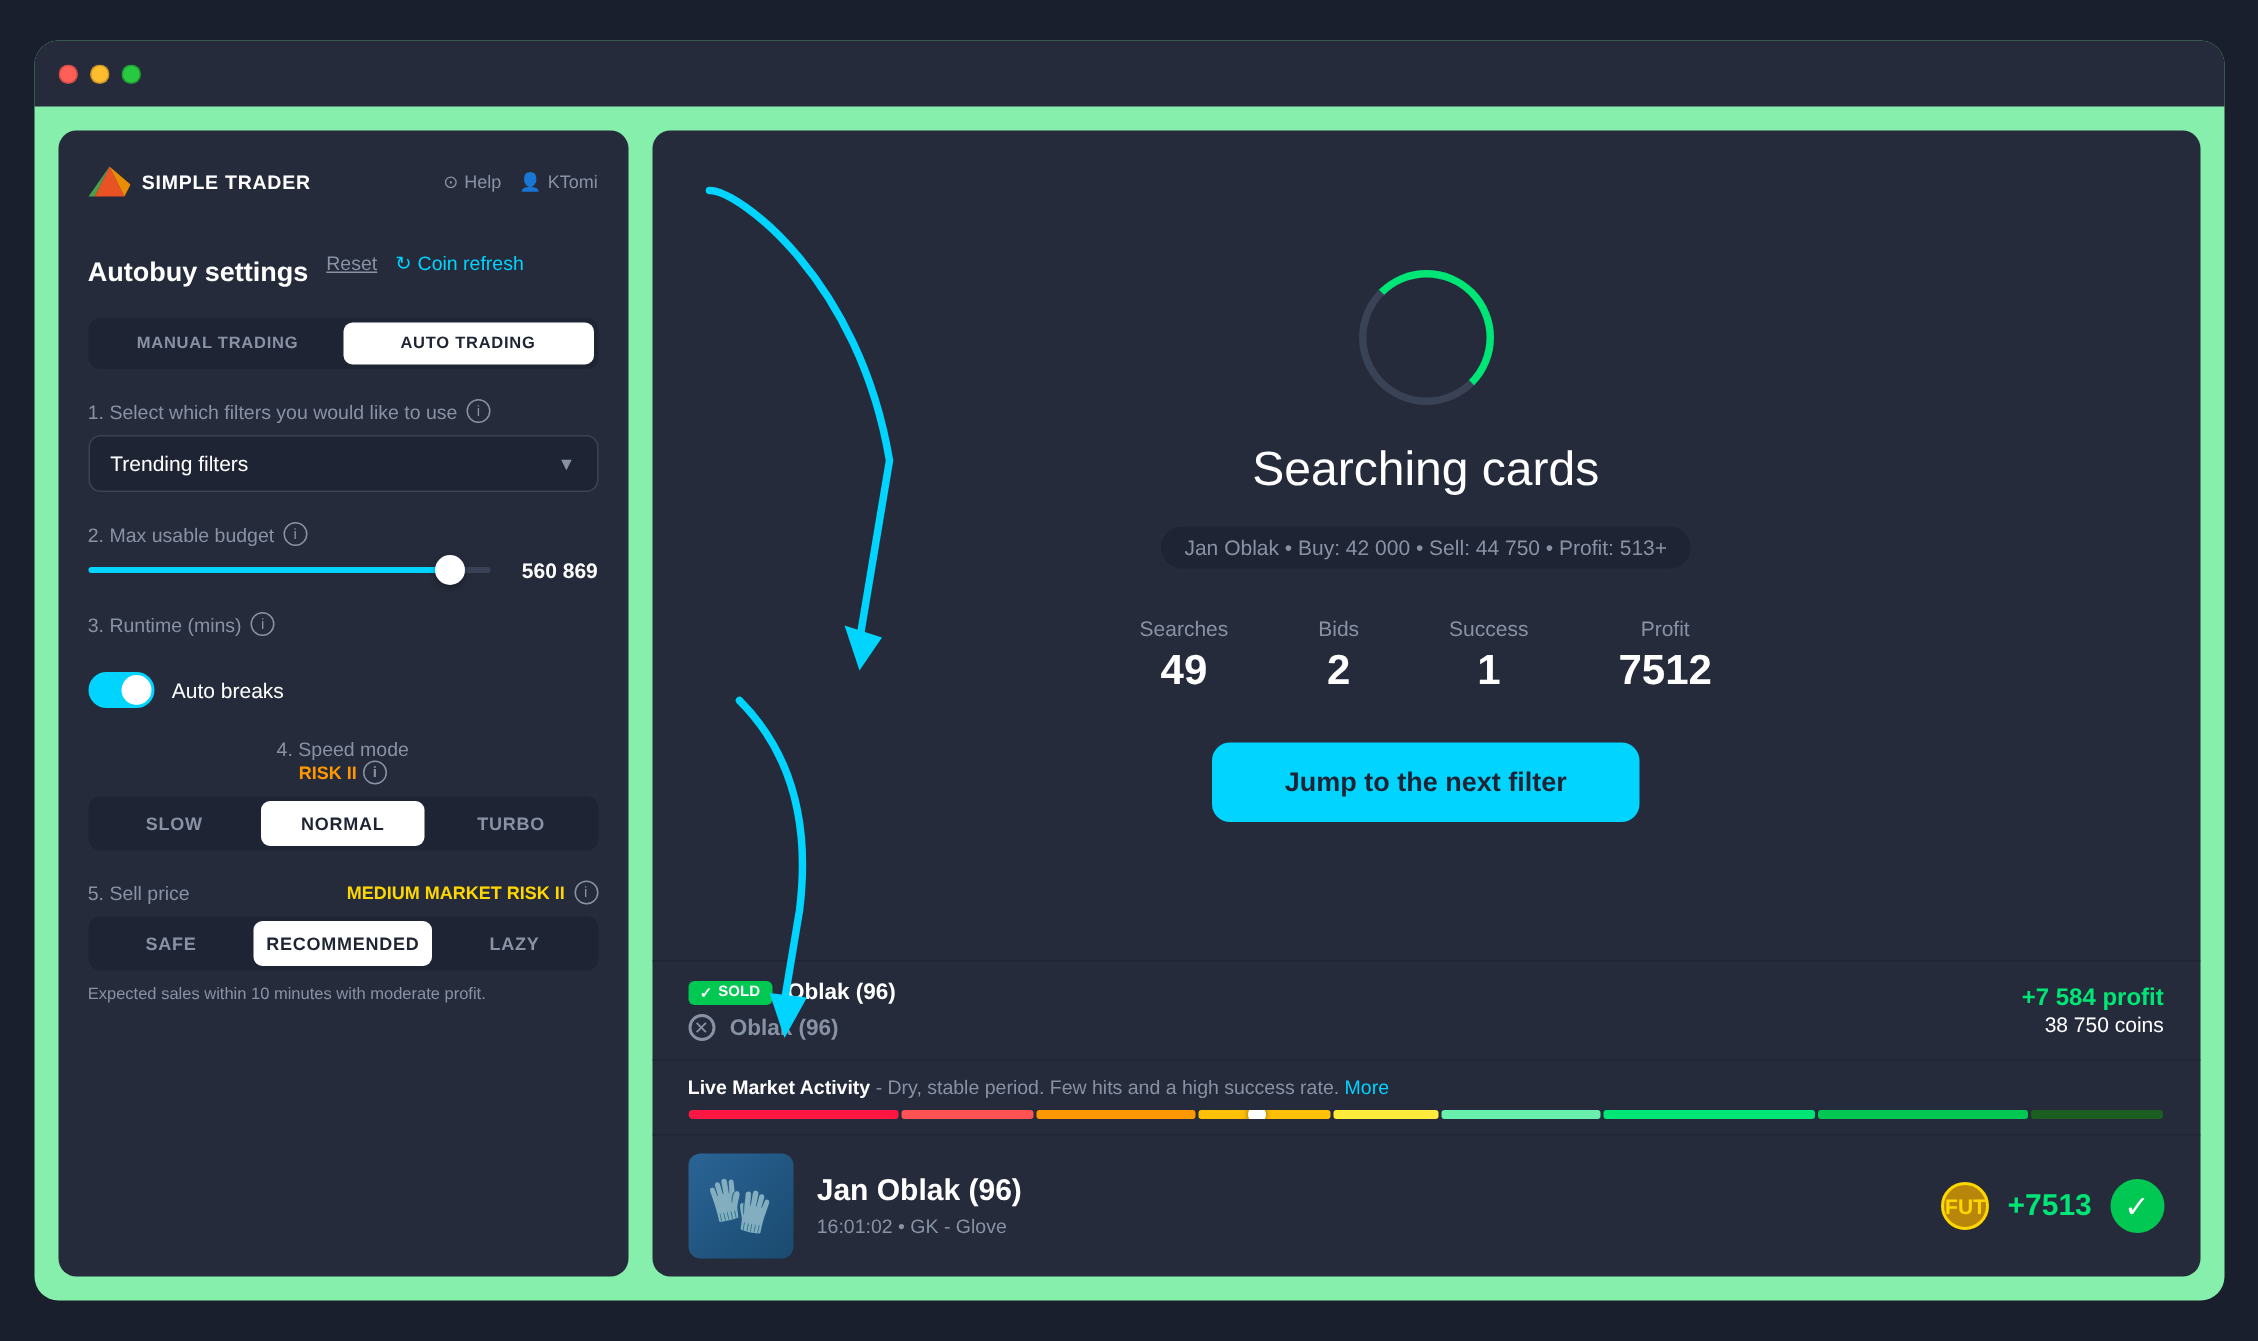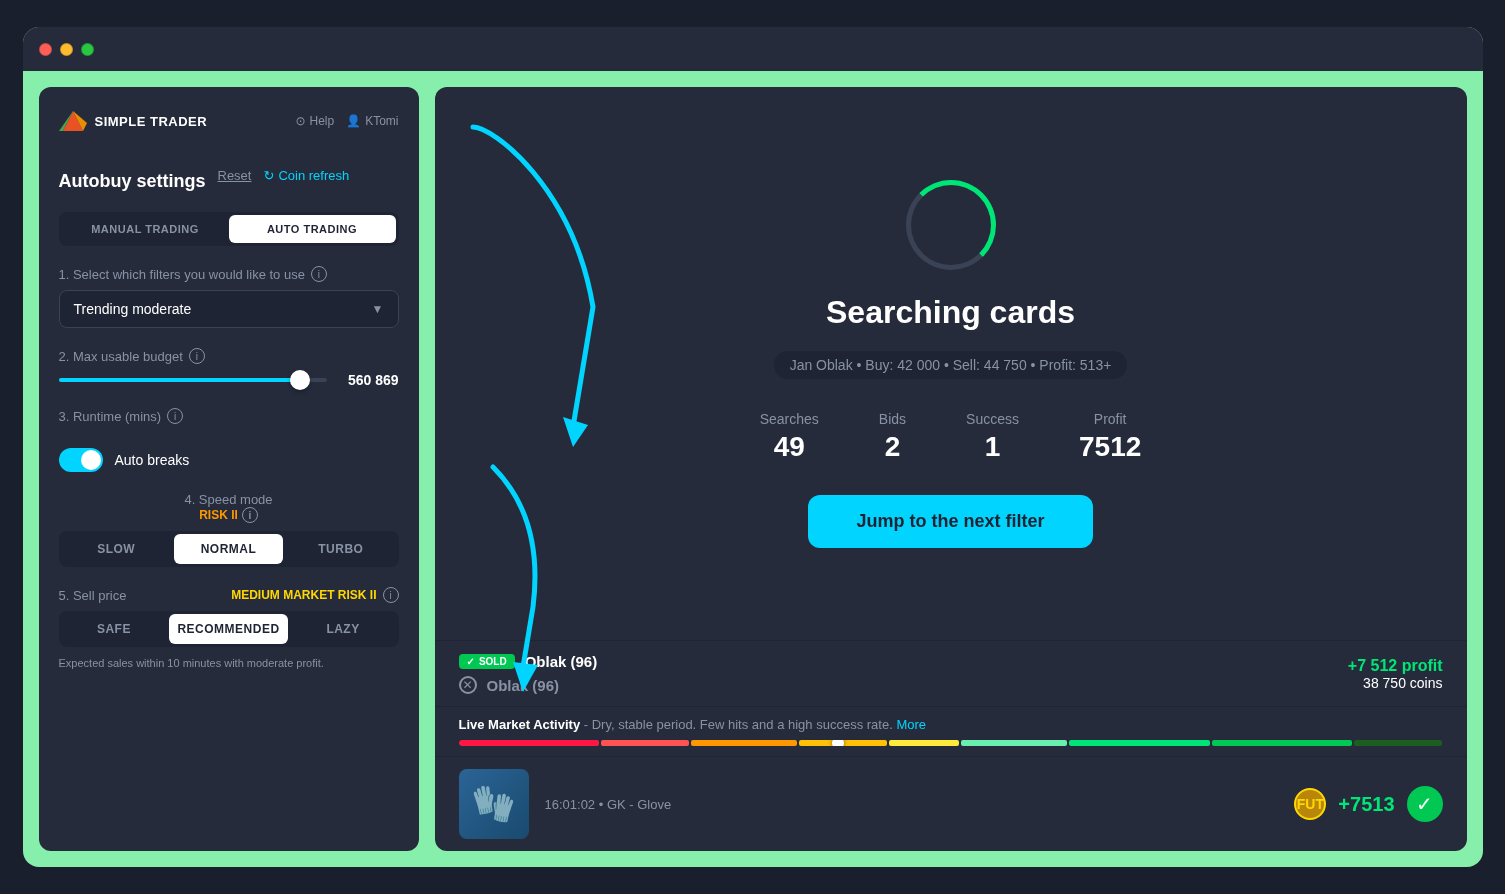--- a/index.html
+++ b/index.html
@@ -365,21 +365,21 @@
       padding: 40px;
     }
     .spinner-container {
       width: 90px;
       height: 90px;
       margin-bottom: 24px;
     }
     .searching-title {
       color: white;
       font-size: 32px;
-      font-weight: 700;
+      font-weight: 400;
       margin-bottom: 20px;
     }
     .search-subtitle {
       color: #8892a4;
       font-size: 14px;
       background: #1e2433;
       padding: 6px 16px;
       border-radius: 20px;
       margin-bottom: 32px;
     }
@@ -633,21 +633,21 @@
         <button class="tab-btn">MANUAL TRADING</button>
         <button class="tab-btn active">AUTO TRADING</button>
       </div>
 
       <div class="filter-section">
         <div class="filter-label">
           <span>1. Select which filters you would like to use</span>
           <span class="info-icon">i</span>
         </div>
         <div class="dropdown">
-          <span>Trending moderate</span>
+          <span>Trending filters</span>
           <span class="dropdown-chevron">▼</span>
         </div>
       </div>
 
       <div class="slider-section">
         <div class="filter-label">
           <span>2. Max usable budget</span>
           <span class="info-icon">i</span>
         </div>
         <div class="slider-row">
@@ -749,21 +749,21 @@
               <span class="card-name">Oblak (96)</span>
             </div>
             <div class="sold-item">
               <div class="unsold-badge">
                 <span>✕</span>
               </div>
               <span class="card-name" style="color:#8892a4">Oblak (96)</span>
             </div>
           </div>
           <div class="sold-right">
-            <div class="profit-text">+7 512 profit</div>
+            <div class="profit-text">+7 584 profit</div>
             <div class="coins-text">38 750 coins</div>
           </div>
         </div>
 
         <div class="market-activity-bar">
           <div class="market-text">
             <strong>Live Market Activity</strong>
             <span>- Dry, stable period. Few hits and a high success rate.</span>
             <a href="#">More</a>
           </div>
@@ -779,20 +779,21 @@
             <div class="meter-segment" style="background:#00c853;flex:8;height:6px;"></div>
             <div class="meter-segment" style="background:#1b5e20;flex:5;height:6px;"></div>
           </div>
         </div>
 
         <div class="player-card">
           <div class="player-img">
             <span style="font-size:36px">🧤</span>
           </div>
           <div class="player-info">
+            <div class="player-name">Jan Oblak (96)</div>
             <div class="player-details">16:01:02 • GK - Glove</div>
           </div>
           <div class="player-right">
             <div class="fut-coin">FUT</div>
             <span class="profit-amount">+7513</span>
             <div class="check-circle">✓</div>
           </div>
         </div>
       </div>
     </div>

